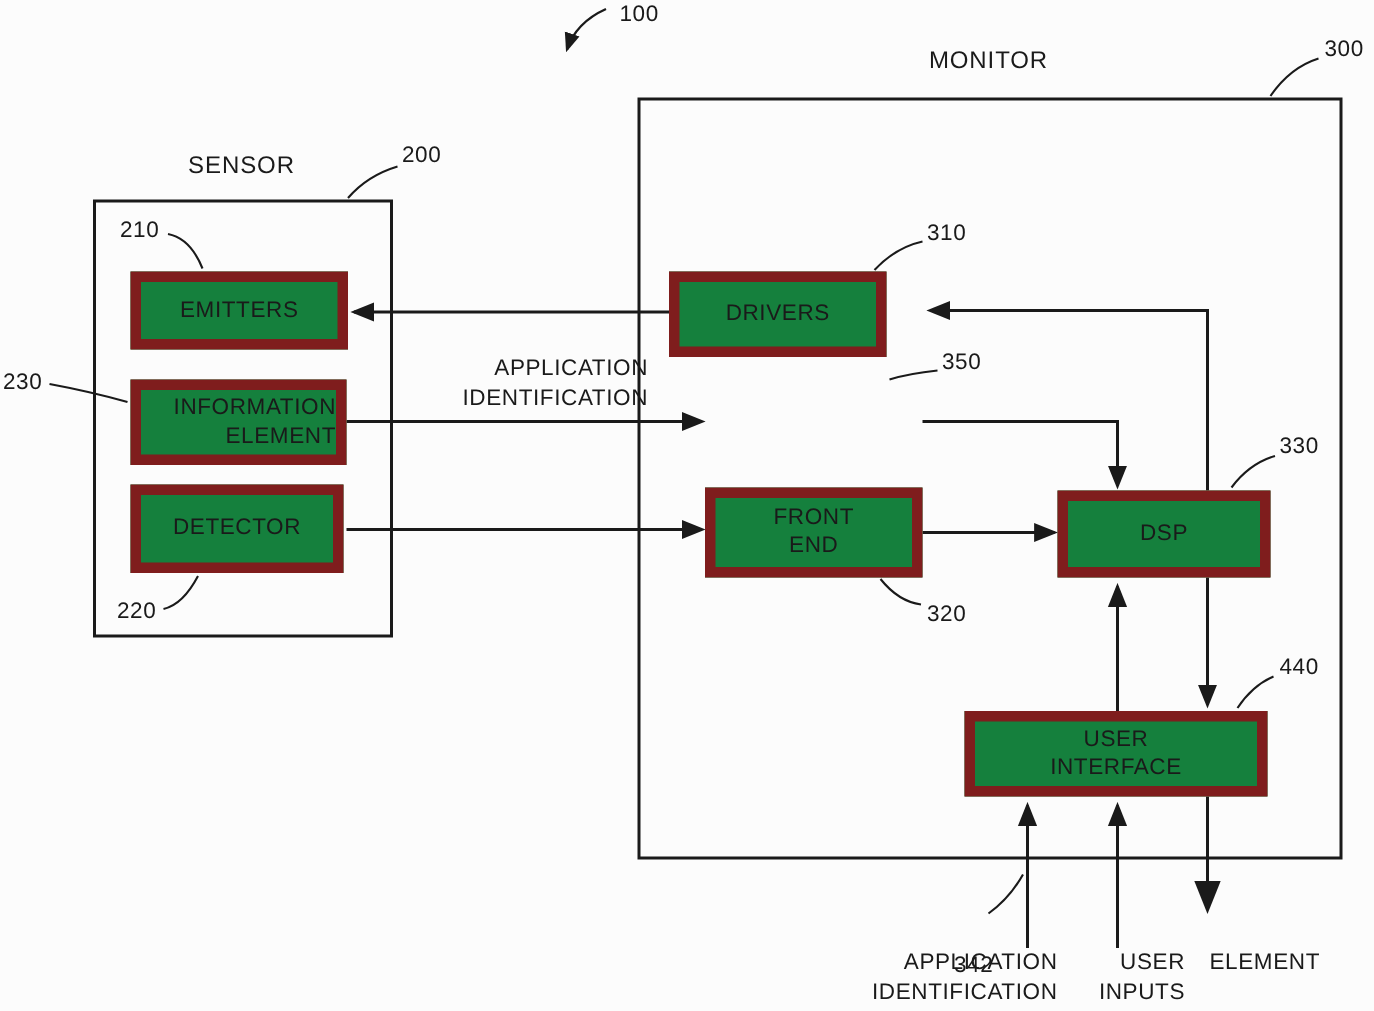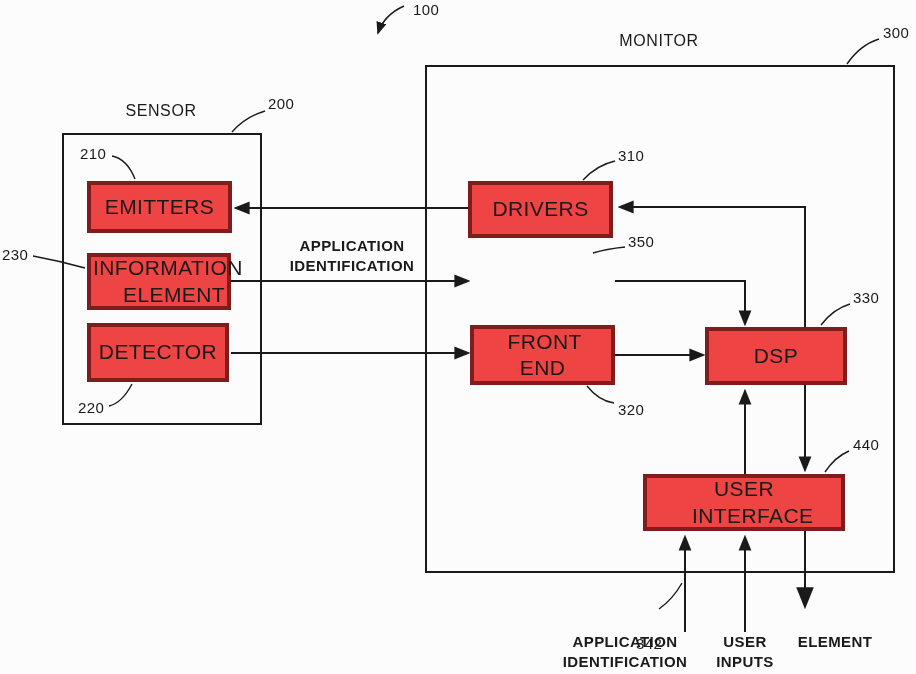--- a/index.html
+++ b/index.html
@@ -13,41 +13,41 @@
   }
   .stage svg{position:absolute;left:0;top:0;width:916px;height:674px;}
   .outer{
     position:absolute;
     border:2px solid #1a1a1a;
     box-sizing:border-box;
     background:transparent;
   }
   .block{
     position:absolute;
-    border:4px solid #7f1d1d;
+    border:7px solid #7f1d1d;
     box-sizing:border-box;
-    background:#ef4444;
+    background:#15803d;
     display:flex;align-items:center;justify-content:center;
-    font-size:21px;letter-spacing:.4px;line-height:1.25;
+    font-size:15px;letter-spacing:.4px;line-height:1.25;
     text-align:center;
   }
   .block span{display:block;}
   .w-fe span{width:70px;}
   .w-ui span{width:104px;}
   .w-ie span{width:132px;text-align:right;}
   .title{
     position:absolute;font-size:16px;letter-spacing:.6px;
     text-align:center;white-space:nowrap;
   }
   .ref{
     position:absolute;font-size:15px;letter-spacing:.4px;white-space:nowrap;text-align:right;
   }
   .sig{
     position:absolute;font-size:15px;letter-spacing:.4px;
-    text-align:center;line-height:1.3;font-weight:bold;
+    text-align:right;line-height:1.3;
   }
   .nowrap{white-space:nowrap;}
 </style>
 </head>
 <body>
 
 <div class="stage">
 
   <svg viewBox="0 0 916 674">
     <defs>
@@ -96,21 +96,21 @@
   <div class="block" style="left:87px;top:181px;width:145px;height:52px">
     <span>EMITTERS</span>
   </div>
   <div class="block w-ie" style="left:87px;top:253px;width:144px;height:57px">
     <span>INFORMATION ELEMENT</span>
   </div>
   <div class="block" style="left:87px;top:323px;width:142px;height:59px">
     <span>DETECTOR</span>
   </div>
 
-  <div class="block" style="left:468px;top:181px;width:145px;height:57px">
+  <div class="block" style="left:446px;top:181px;width:145px;height:57px">
     <span>DRIVERS</span>
   </div>
   <div class="block w-fe" style="left:470px;top:325px;width:145px;height:60px">
     <span>FRONT END</span>
   </div>
   <div class="block" style="left:705px;top:327px;width:142px;height:58px">
     <span>DSP</span>
   </div>
   <div class="block w-ui" style="left:643px;top:474px;width:202px;height:57px">
     <span>USER INTERFACE</span>

